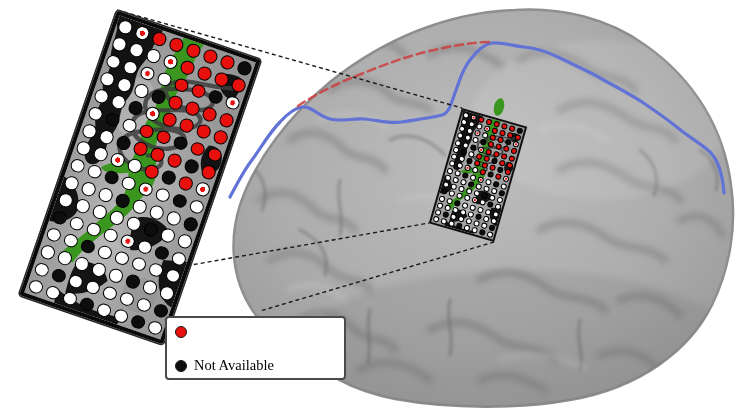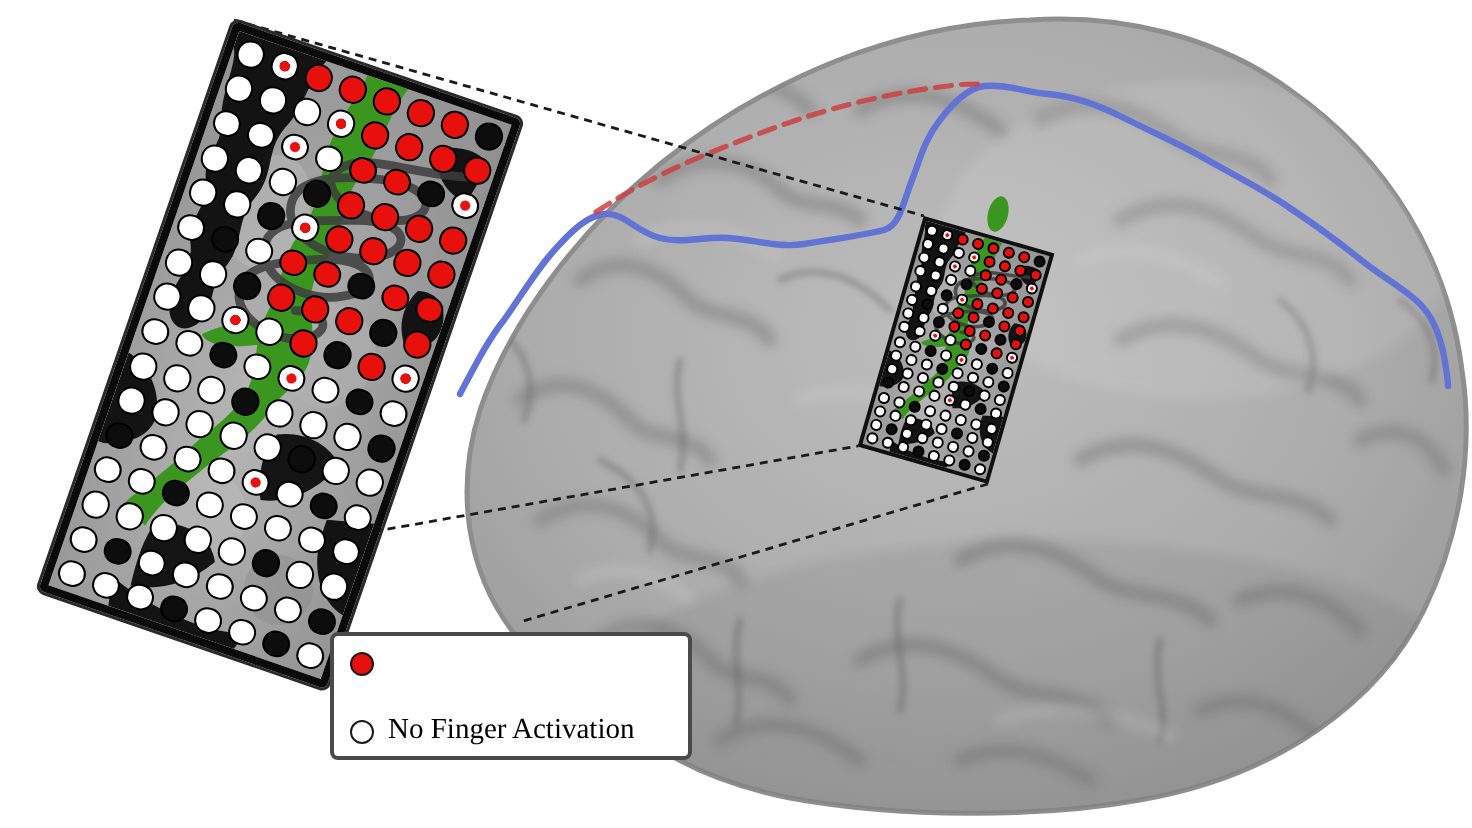--- a/index.html
+++ b/index.html
@@ -439,18 +439,18 @@
         <div class="electrode electrode--B" style="left: 81.25%; top: 96.875%;"></div>
         <div class="electrode electrode--W" style="left: 93.75%; top: 96.875%;"></div>
       </div>
   </div>
 
   <div class="legend">
     <div class="legend-row">
       <span class="legend-marker" style="background: rgb(232, 16, 13);"></span>
     </div>
     <div class="legend-row">
-      <span class="legend-marker" style="background: rgb(255, 255, 255);"></span>
-      <span class="legend-label">No Finger Activation</span>
+      <span class="legend-marker" style="background: rgb(13, 13, 13);"></span>
+      <span class="legend-label">Not Available</span>
     </div>
   </div>
 
 </div>
 
 </body></html>

